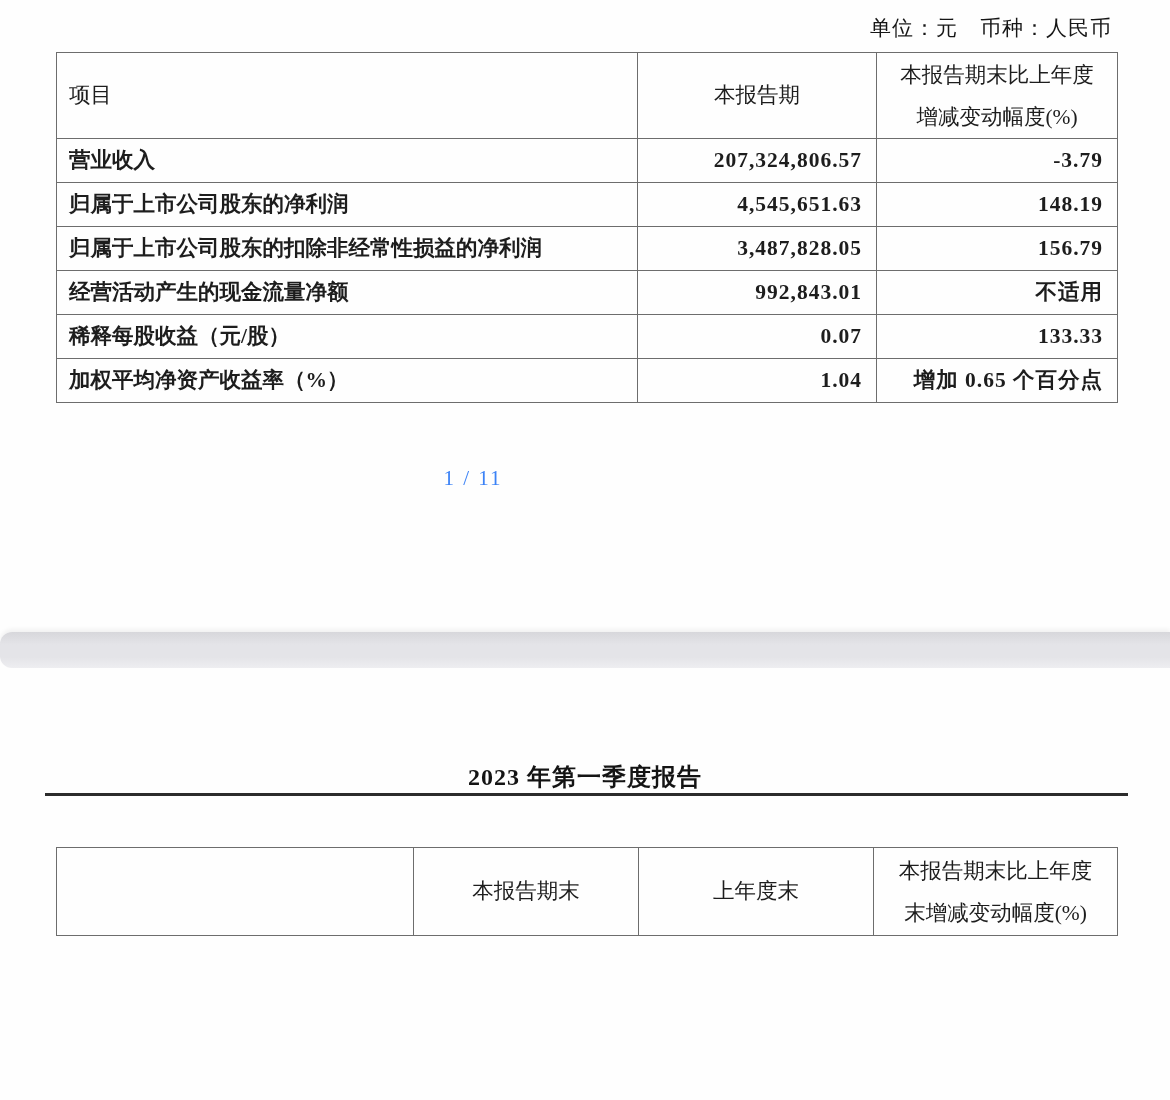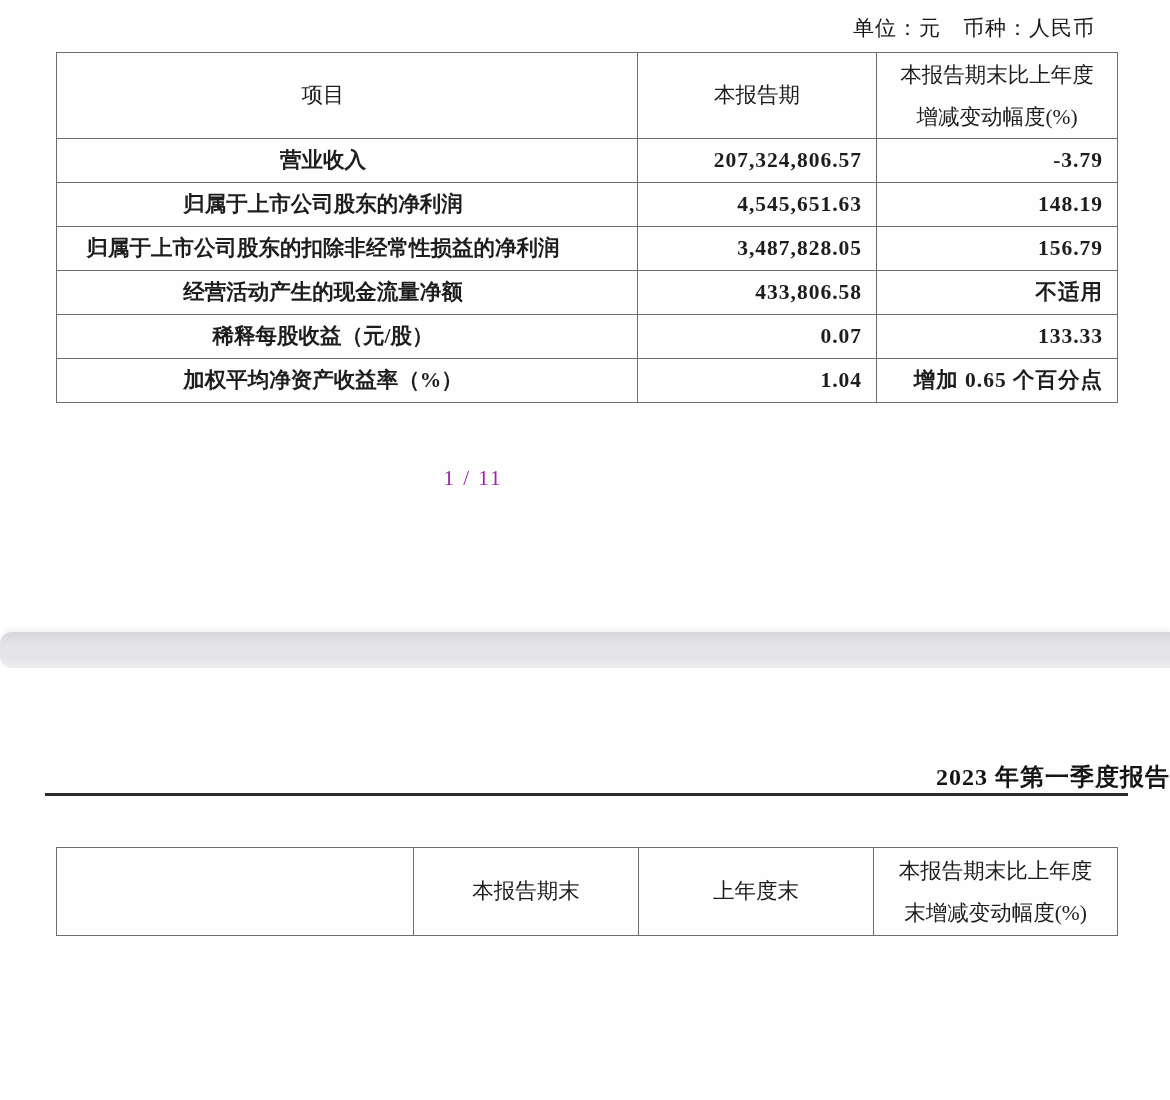--- a/index.html
+++ b/index.html
@@ -9,21 +9,21 @@
     font-family: "Liberation Serif", "DejaVu Serif", serif;
     color: #1d1d1d;
     position: relative;
     overflow: hidden;
   }
   .page { position: absolute; left: 0; top: 0; width: 1170px; height: 1100px; background: #fefefe; }
 
   
   .unit-line {
     position: absolute; top: 14px; left: 0; width: 1170px;
-    padding-right: 75px;
+    padding-right: 58px;
     text-align: right;
     font-size: 21px; letter-spacing: 1px;
     color: #161616;
   }
 
   
   table {
     border-collapse: collapse;
     table-layout: fixed;
     position: absolute;
@@ -33,52 +33,52 @@
   th, td {
     font-size: 21.5px;
     font-weight: normal;
     color: #1d1d1d;
     line-height: 41px;
     overflow: hidden;
   }
   .t1 { left: 56px; top: 52px; width: 1061px; }
   .t2 { left: 56px; top: 847px; width: 1061px; }
 
-  .cell-label { text-align: center; padding-left: 12px; padding-right: 60px; margin-top: 30px; }
+  .cell-label { text-align: left; padding-left: 12px; padding-right: 60px; margin-top: 30px; }
   .cell-num   { text-align: right; padding-right: 14px; letter-spacing: 1px; }
   .cell-center{ text-align: center; padding: 0 6px; }
 
   .t1 .hdr-row th { height: 86px; }
   .t1 .data-row td { height: 44px; font-weight: bold; }
   .t2 .hdr-row th { height: 88px; }
   .t2 .row-assets td { height: 47px; }
   .t2 .row-equity td { height: 80px; }
 
   .hdr-2line { line-height: 42px; }
 
   
   .page-indicator {
     position: absolute; top: 466px; left: 0; width: 946px;
     text-align: center;
     font-size: 21px; letter-spacing: 2px;
-    color: #a21caf;
+    color: #3b82f6;
   }
 
   
   .page-separator {
     position: absolute; top: 632px; left: 0; width: 1170px; height: 36px;
     background: linear-gradient(to bottom, #d7d7db 0%, #e4e4e8 35%, #e4e4e8 70%, #eeeef1 100%);
     border-radius: 12px 0 0 12px;
     box-shadow: 0 -3px 4px rgba(0,0,0,0.05);
   }
 
   
   .report-title {
     position: absolute; top: 761px; left: 0; width: 1170px;
-    text-align: right;
+    text-align: center;
     font-size: 24px; font-weight: bold;
     letter-spacing: 1px;
     color: #141414;
   }
   .title-underline {
     position: absolute; top: 793px; left: 45px; width: 1083px; height: 3px;
     background: #2c2c2c;
   }
 </style>
 </head>
@@ -113,21 +113,21 @@
       <td class="cell-num">4,545,651.63</td>
       <td class="cell-num">148.19</td>
     </tr>
     <tr class="data-row">
       <td class="cell-label">归属于上市公司股东的扣除非经常性损益的净利润</td>
       <td class="cell-num">3,487,828.05</td>
       <td class="cell-num">156.79</td>
     </tr>
     <tr class="data-row">
       <td class="cell-label">经营活动产生的现金流量净额</td>
-      <td class="cell-num">433,806.58</td>
+      <td class="cell-num">992,843.01</td>
       <td class="cell-num">不适用</td>
     </tr>
     <tr class="data-row">
       <td class="cell-label">稀释每股收益（元/股）</td>
       <td class="cell-num">0.07</td>
       <td class="cell-num">133.33</td>
     </tr>
     <tr class="data-row">
       <td class="cell-label">加权平均净资产收益率（%）</td>
       <td class="cell-num">1.04</td>

